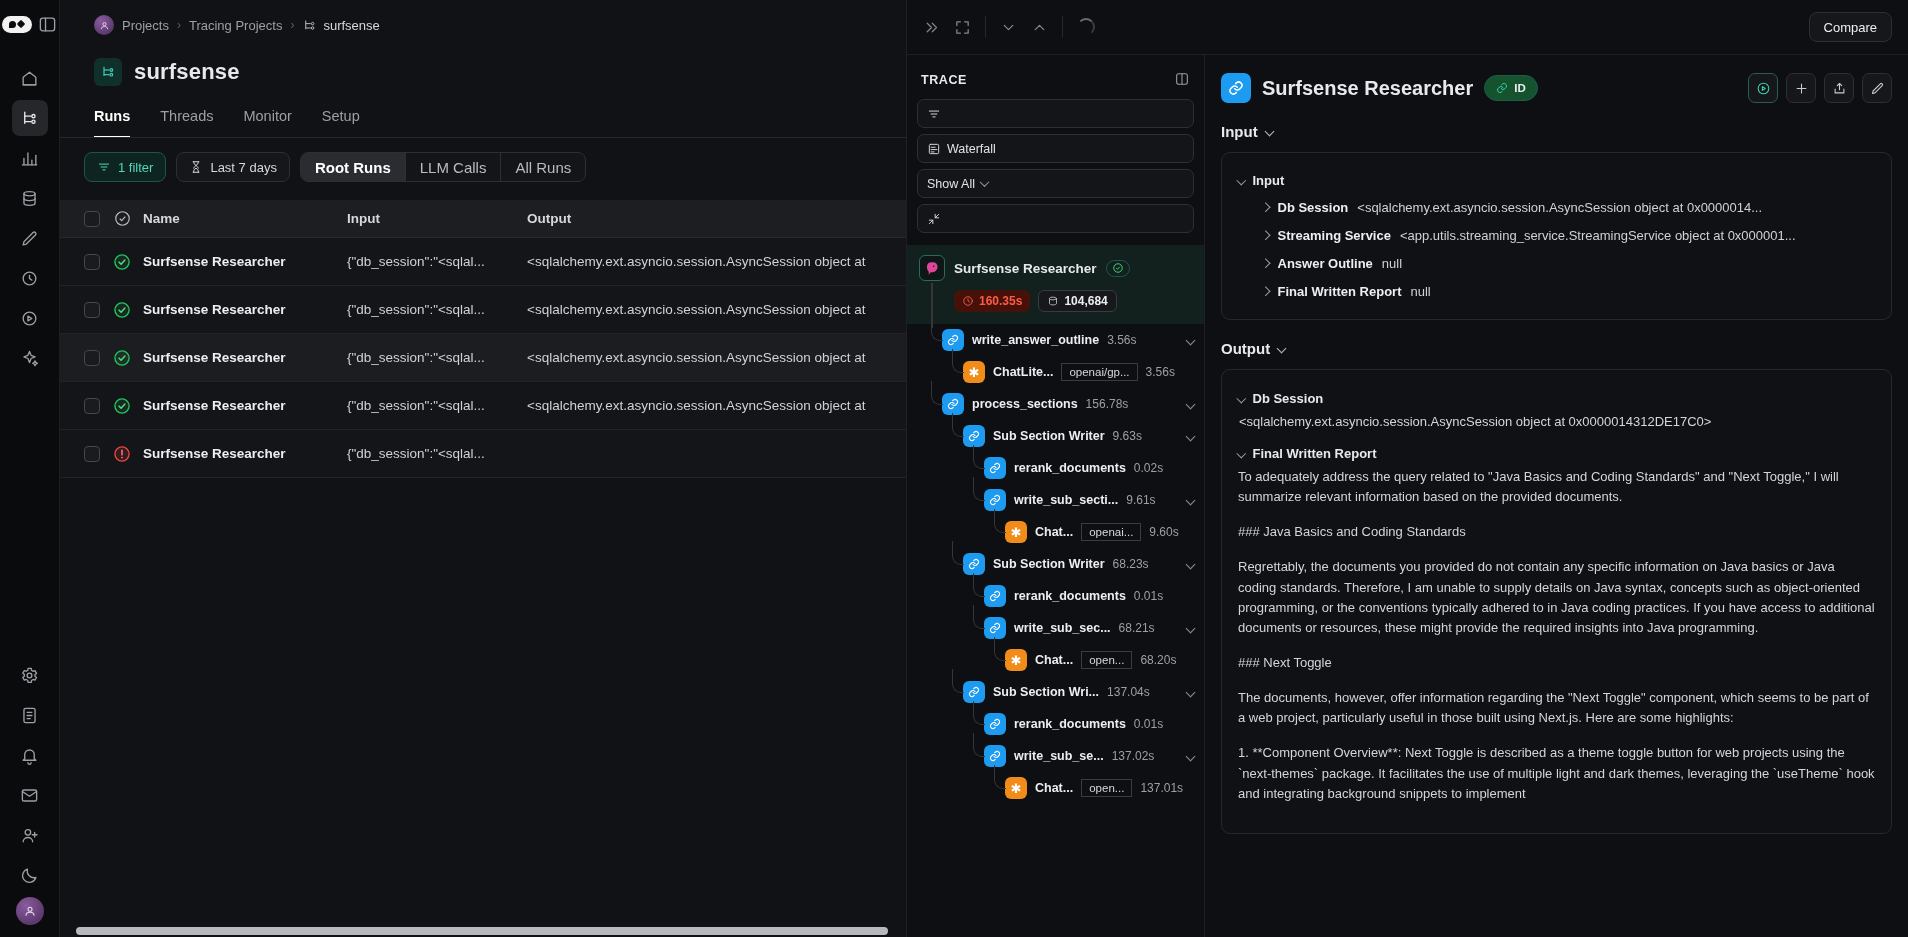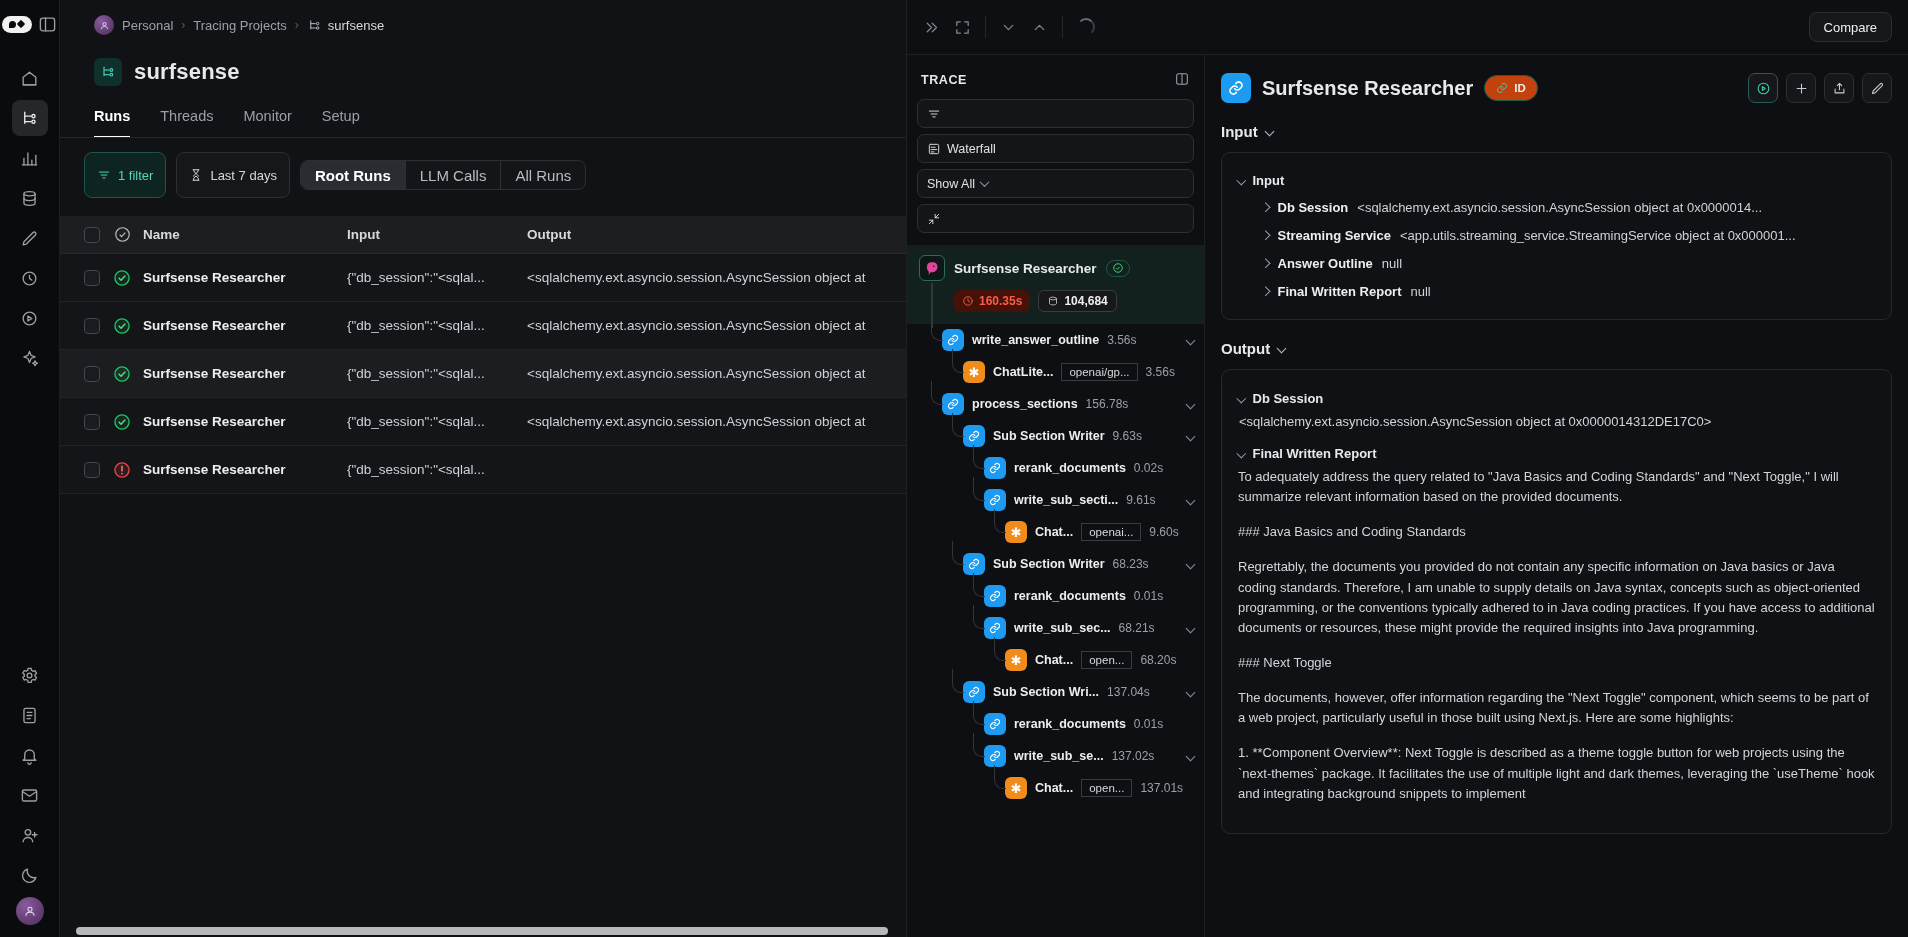--- a/index.html
+++ b/index.html
@@ -42,21 +42,21 @@
   .title-icon { width:28px; height:28px; border-radius:6px; background:#10302b;
     display:flex; align-items:center; justify-content:center; }
   .title-icon svg { width:16px; height:16px; stroke:#3ecfb2; fill:none; stroke-width:1.8; }
   .page-title { font-size:22px; font-weight:bold; letter-spacing:.2px; }
   .tabs { display:flex; gap:30px; margin-top:22px; }
   .tab { font-size:14.5px; color:#9aa0a6; padding-bottom:12px; cursor:pointer; border-bottom:2px solid transparent; }
   .tab.active { color:#ffffff; font-weight:bold; border-bottom-color:#ffffff; }
   .lp-tabs-border { border-bottom:1px solid #26272b; margin-top:-1px; }
 
   .filter-row { display:flex; align-items:center; gap:10px; padding:14px 24px; }
-  .btn { height:46px; display:inline-flex; align-items:center; gap:7px; padding:0 12px;
+  .btn { height:30px; display:inline-flex; align-items:center; gap:7px; padding:0 12px;
     border-radius:8px; font-size:13px; background:#16171a; border:1px solid #2e2f33; color:#d6d8db; cursor:pointer; }
   .btn svg { width:14px; height:14px; stroke:currentColor; fill:none; stroke-width:1.7; stroke-linecap:round; }
   .btn.teal { background:#0e2420; border-color:#1f5448; color:#53d7ba; }
   .seg { display:flex; height:30px; border:1px solid #2e2f33; border-radius:8px; overflow:hidden; background:#141519; }
   .seg-item { display:flex; align-items:center; padding:0 14px; font-size:15px; color:#b9bcc0;
     cursor:pointer; border-right:1px solid #2e2f33; }
   .seg-item:last-child { border-right:none; }
   .seg-item.active { background:#2b2c31; color:#ffffff; font-weight:bold; }
 
   
@@ -144,21 +144,21 @@
     border-bottom:1.5px solid #8b8f94; transform:rotate(45deg); flex:none; }
 
   
   .detail-panel { flex:1; min-width:0; padding:18px 16px 0; overflow:hidden; }
   .detail-head { display:flex; align-items:center; gap:11px; }
   .detail-icon { width:30px; height:30px; border-radius:7px; background:#1d9bf0;
     display:flex; align-items:center; justify-content:center; flex:none; }
   .detail-icon svg { width:16px; height:16px; stroke:#fff; fill:none; stroke-width:2.2; stroke-linecap:round; }
   .detail-title { font-size:20px; font-weight:bold; }
   .id-pill { height:26px; display:inline-flex; align-items:center; gap:6px; padding:0 11px;
-    border-radius:13px; background:#c2410c; border:1px solid #1e5c4e; font-size:11.5px; font-weight:bold;
+    border-radius:13px; background:#14532d; border:1px solid #1e5c4e; font-size:11.5px; font-weight:bold;
     color:#eceef0; cursor:pointer; }
   .id-pill svg { width:12px; height:12px; stroke:#3ecfb2; fill:none; stroke-width:2; stroke-linecap:round; }
   .dh-actions { margin-left:auto; display:flex; gap:8px; }
   .abtn { width:30px; height:30px; border-radius:7px; background:#16171a; border:1px solid #2e2f33;
     display:flex; align-items:center; justify-content:center; color:#c9ccd0; cursor:pointer; }
   .abtn svg { width:15px; height:15px; stroke:currentColor; fill:none; stroke-width:1.7; stroke-linecap:round; stroke-linejoin:round; }
   .abtn.play { border-color:#2a5d52; color:#3ecfb2; }
   .detail-tabs { display:flex; align-items:center; gap:26px; margin-top:18px; border-bottom:1px solid transparent; }
   .dtab { font-size:14px; color:#9aa0a6; padding-bottom:10px; border-bottom:2px solid transparent; cursor:pointer; }
   .dtab.active { color:#fff; font-weight:bold; border-bottom-color:#fff; }
@@ -298,21 +298,21 @@
 
   <div class="left-panel">
     <div class="lp-head">
       <div class="breadcrumb">
         <span class="crumb-avatar">
             <svg viewBox="0 0 24 24">
               <circle cx="12" cy="9" r="3.5"></circle>
               <path d="M5 20c0-3.5 3-6 7-6s7 2.5 7 6"></path>
             </svg>
           </span>
-        <span>Personal</span>
+        <span>Projects</span>
         <span class="crumb-sep">›</span>
         <span>Tracing Projects</span>
         <span class="crumb-sep">›</span>
         <span class="crumb-proj">
           <span class="tree-glyph">
               <svg viewBox="0 0 24 24">
                 <path d="M6 4v14"></path>
                 <path d="M6 9h8"></path>
                 <path d="M6 16h8"></path>
                 <circle cx="17" cy="9" r="2"></circle>

